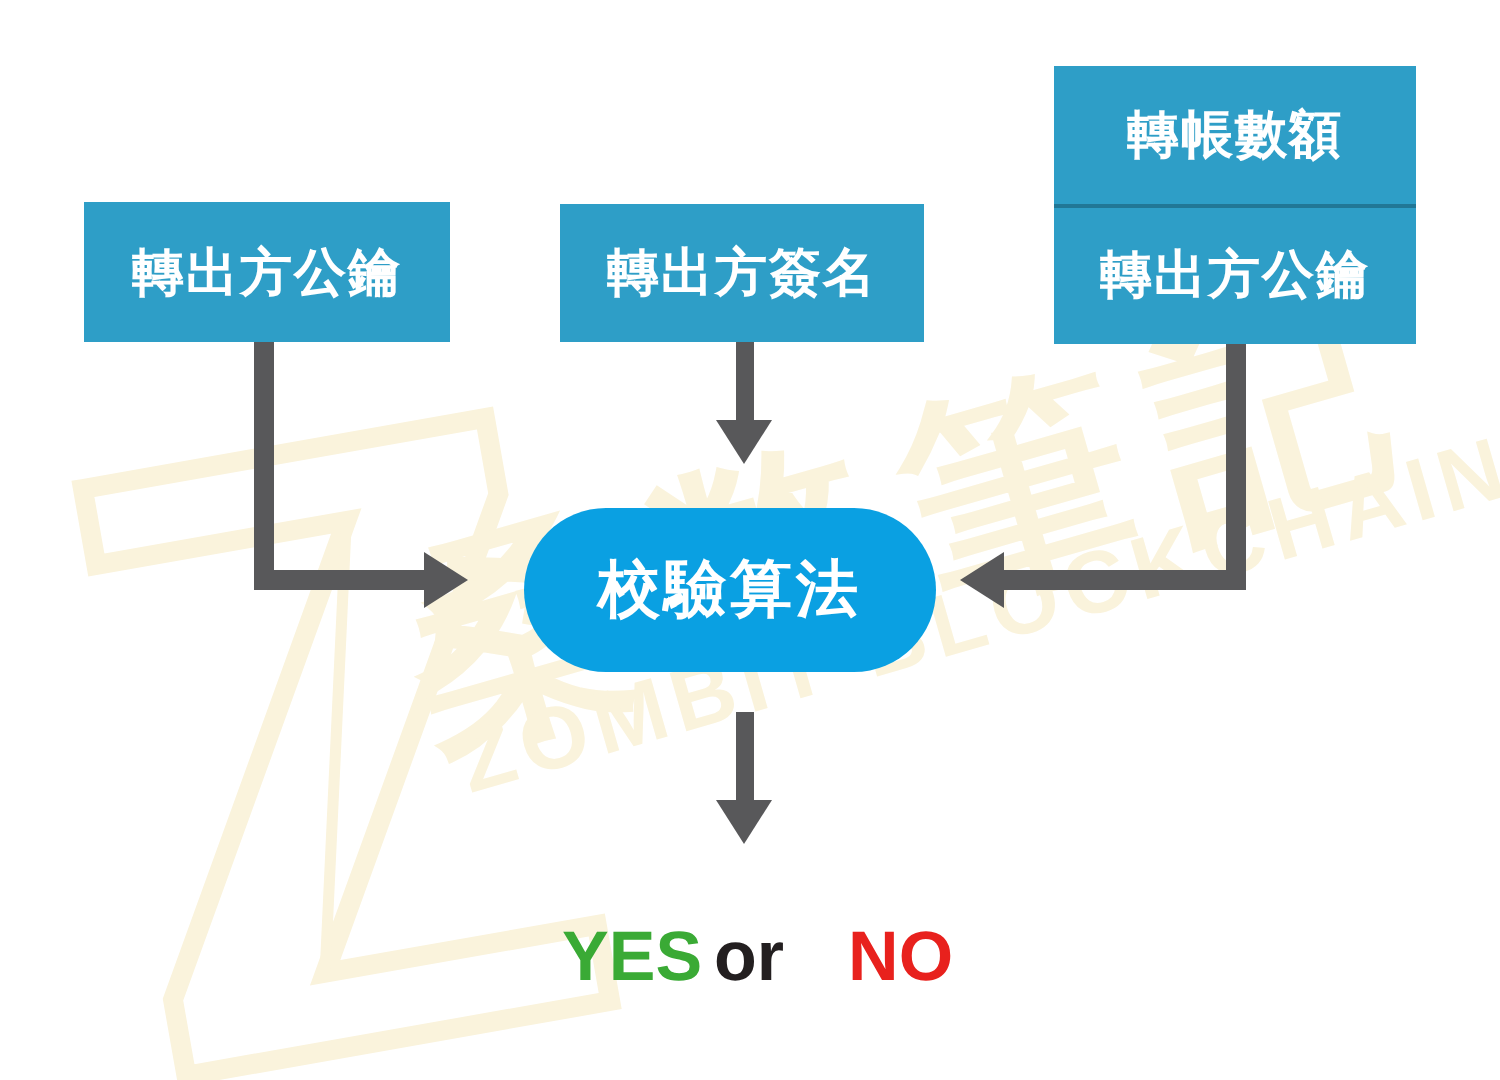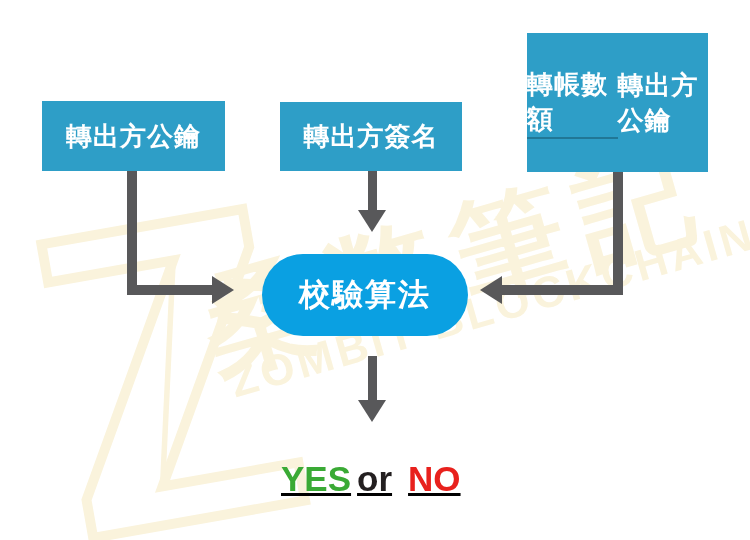--- a/index.html
+++ b/index.html
@@ -31,39 +31,39 @@
   .head-down{border-left:14px solid transparent;border-right:14px solid transparent;border-top:22px solid var(--arrow-gray);}
   
   .box{
     position:absolute;z-index:2;background:var(--box-blue);
     color:var(--text-white);font-weight:700;
     display:flex;align-items:center;justify-content:center;
     font-size:26px;letter-spacing:1px;
   }
   .box-left{left:42px;top:101px;width:183px;height:70px;}
   .box-mid{left:280px;top:102px;width:182px;height:69px;}
-  .box-right{left:527px;top:33px;width:181px;height:139px;flex-direction:row;padding:0;}
+  .box-right{left:527px;top:33px;width:181px;height:139px;flex-direction:column;padding:0;}
   .box-right .cell{
     width:100%;flex:1;display:flex;align-items:center;justify-content:center;
   }
   .box-right .cell-top{border-bottom:2px solid rgba(10,45,60,0.35);}
   .pill{
     position:absolute;z-index:2;left:262px;top:254px;width:206px;height:82px;
     background:var(--pill-blue);border-radius:41px;
     color:var(--text-white);font-weight:700;font-size:31px;letter-spacing:2px;
     display:flex;align-items:center;justify-content:center;
   }
   
   .result{
     position:absolute;z-index:2;left:281px;top:459px;
-    display:flex;align-items:baseline;font-size:35px;font-weight:600;text-decoration:underline;
+    display:flex;align-items:baseline;font-size:35px;font-weight:600;
   }
   .yes{color:var(--yes-green);}
   .or{color:var(--or-black);margin-left:6px;}
-  .no{color:var(--no-red);margin-left:16px;}
+  .no{color:var(--no-red);margin-left:32px;}
 </style>
 </head>
 <body>
 
 <div class="canvas">
 
   <div class="wm wm-logo">
     <svg width="300" height="320" viewBox="0 0 210 290" fill="none">
       <path d="M5 10 L190 10 L190 45 L75 245 L200 245 L200 280 L5 280 L5 245 L120 45 L5 45 Z" stroke="#FAF3DC" stroke-width="9" fill="none" stroke-linejoin="miter"></path>
       <path d="M75 245 L120 45" stroke="#FAF3DC" stroke-width="5"></path>

